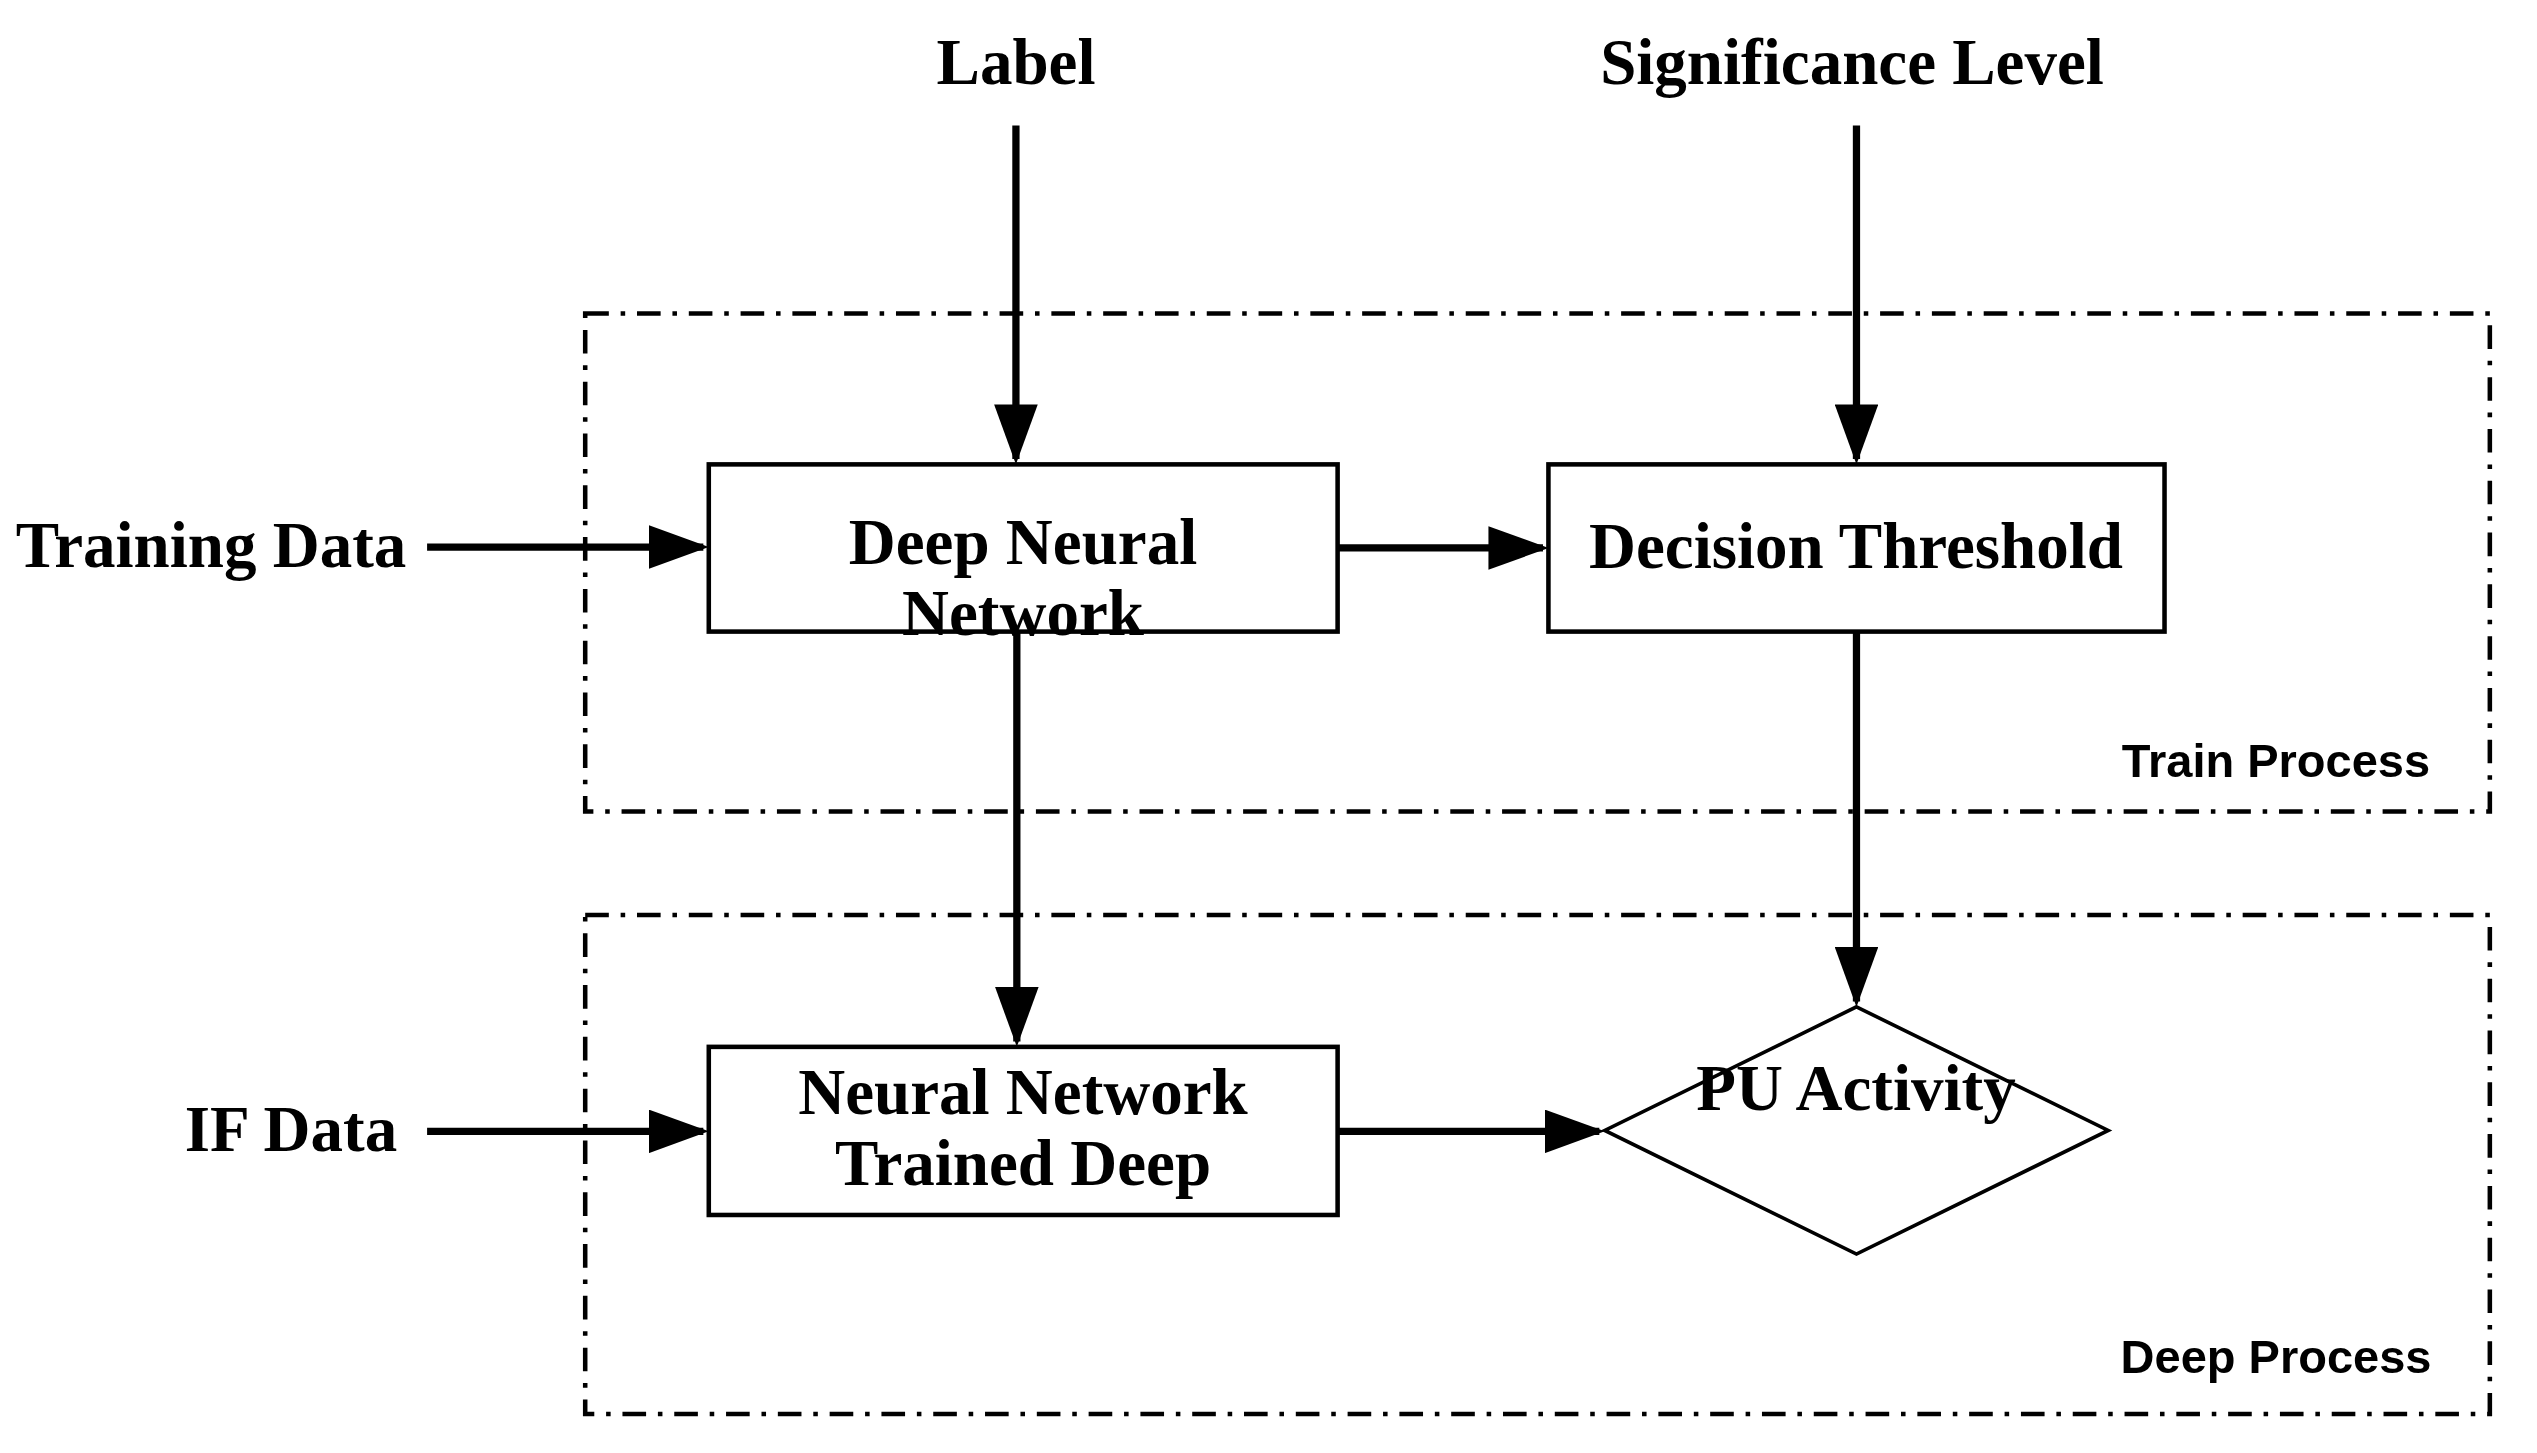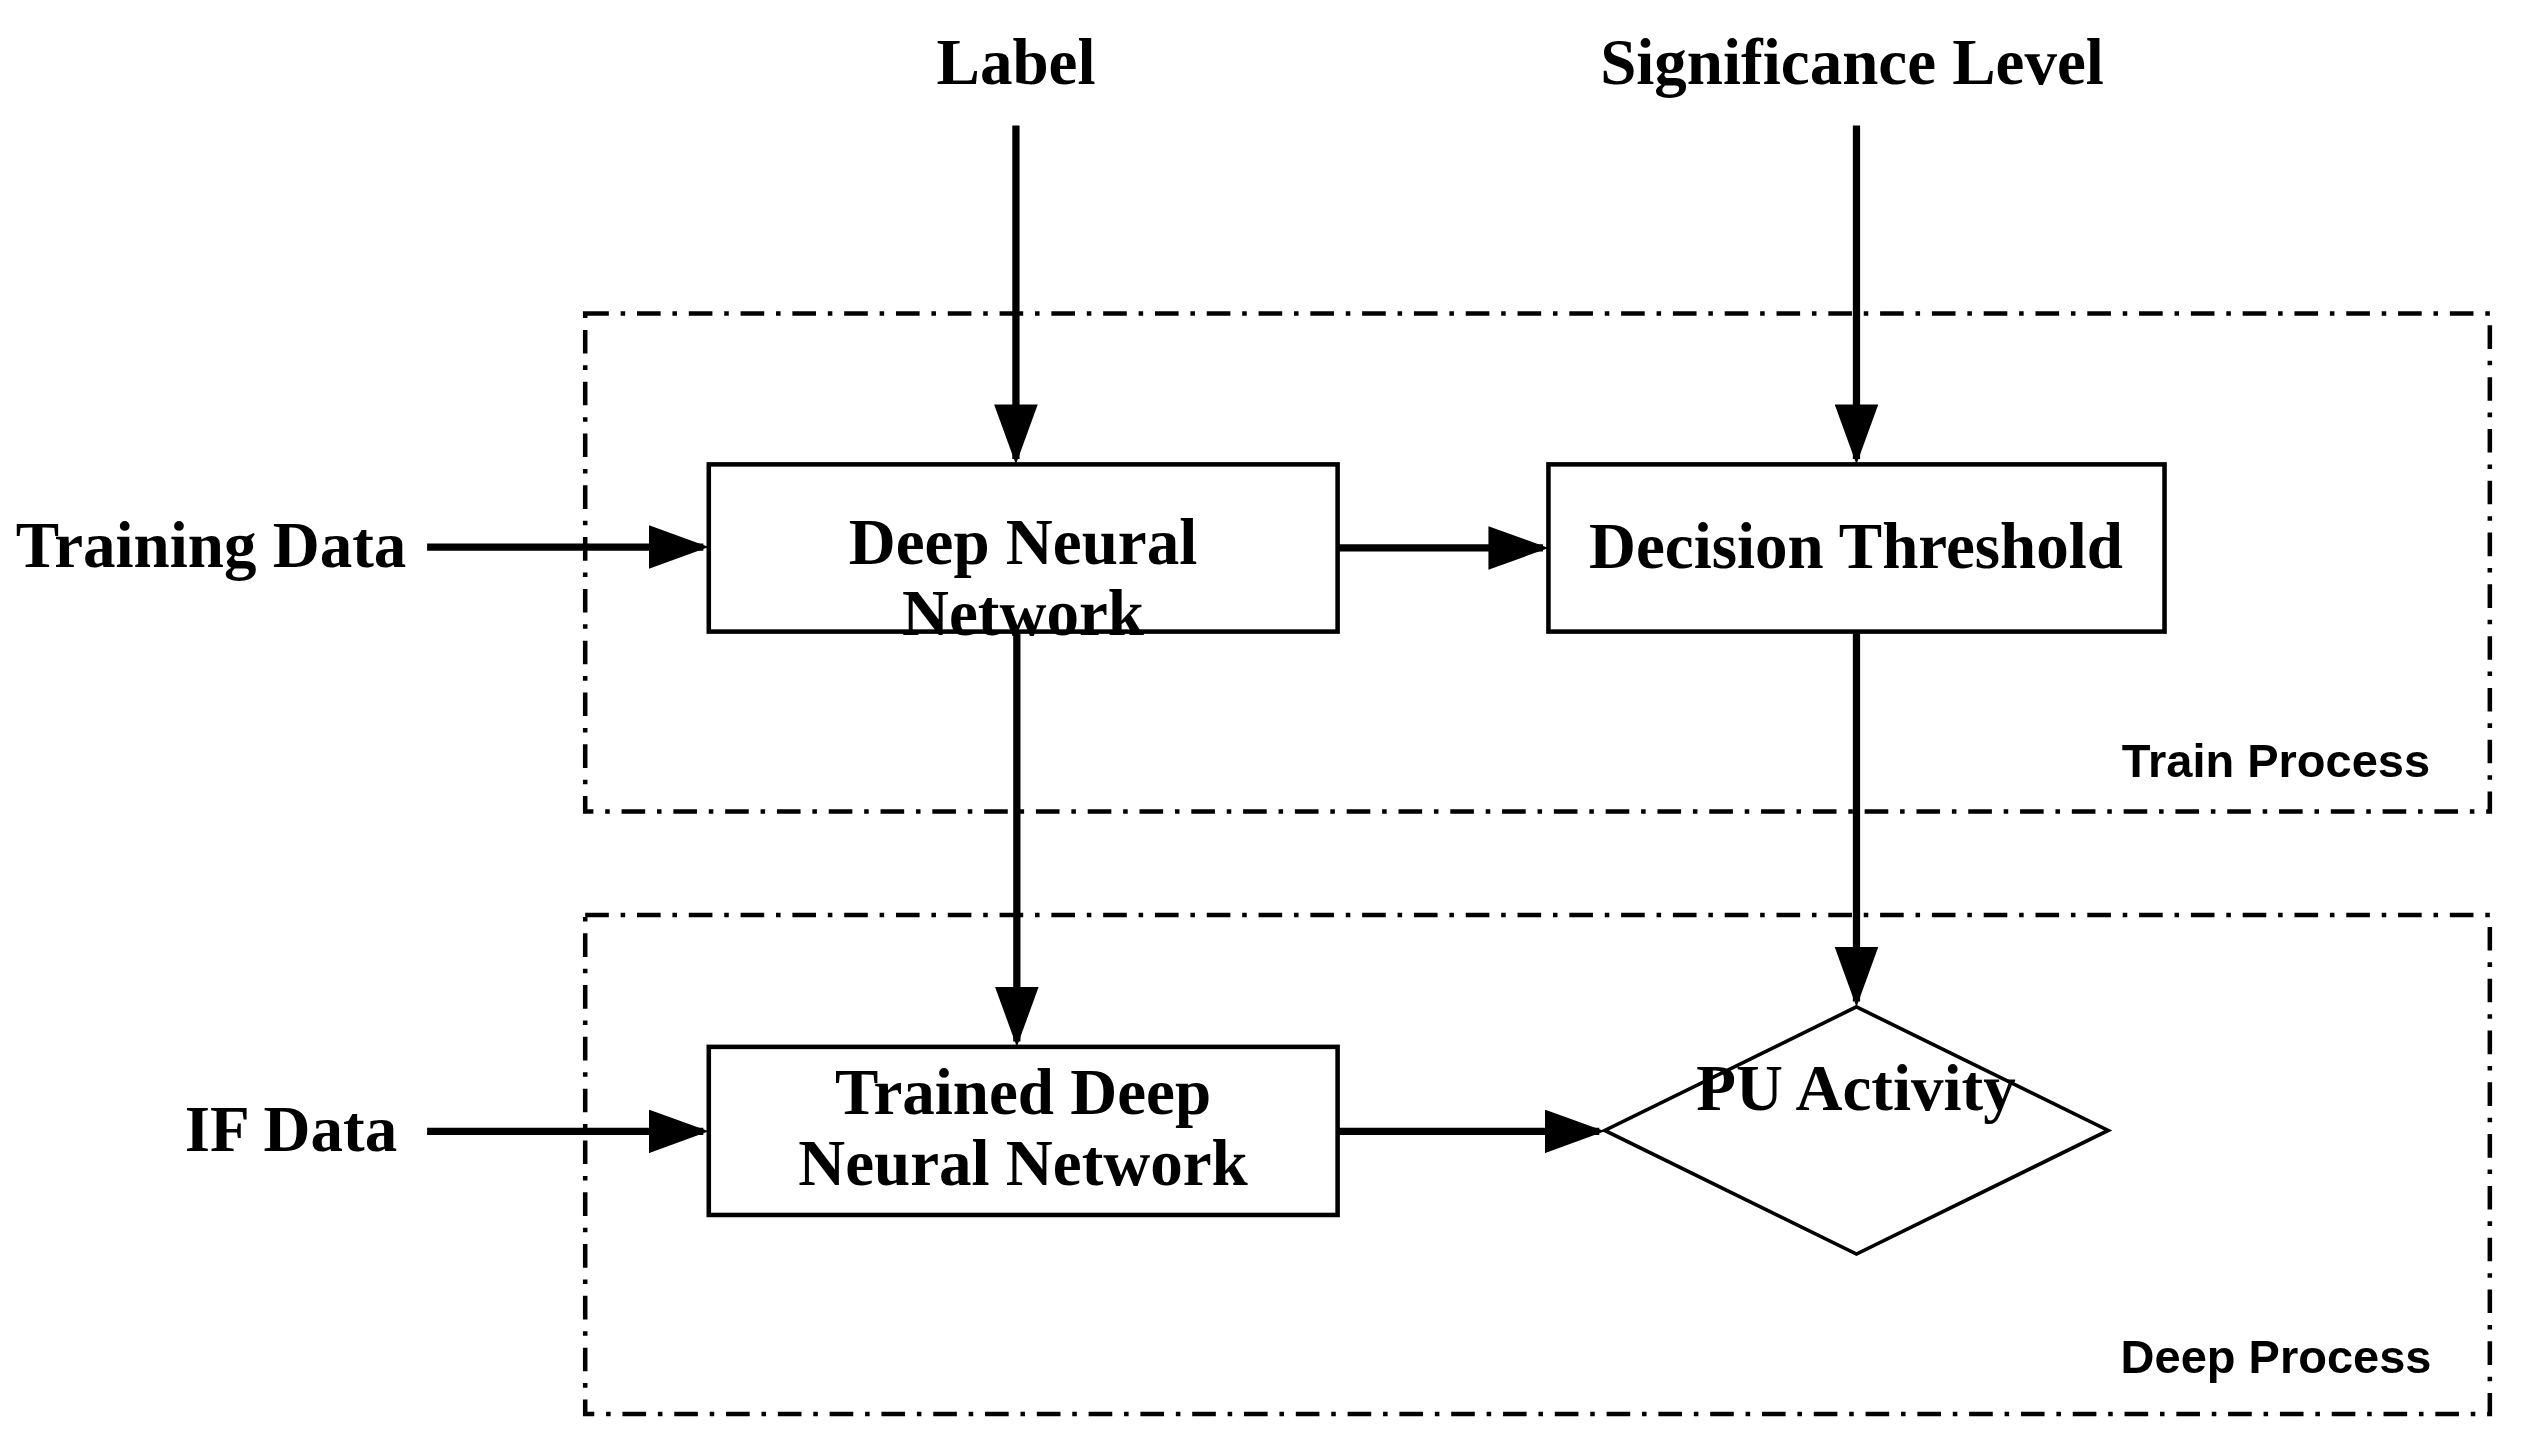--- a/index.html
+++ b/index.html
@@ -79,22 +79,22 @@
   <div class="txt" style="left:291px; top:1129px;">IF Data</div>
 
   <div class="txt node-label" style="left:1023px; top:546px;margin-top:32px;">
     <div class="line">Deep Neural</div>
     <div class="line">Network</div>
   </div>
 
   <div class="txt" style="left:1856px; top:546px;">Decision Threshold</div>
 
   <div class="txt node-label" style="left:1023px; top:1128px;">
+    <div class="line">Neural Network</div>
     <div class="line">Trained Deep</div>
-    <div class="line">Neural Network</div>
   </div>
 
   <div class="txt" style="left:1856px; top:1088px;text-align:right;">PU Activity</div>
 
   <div class="txt proc" style="left:2276px; top:760px;">Train Process</div>
   <div class="txt proc" style="left:2276px; top:1356px;">Deep Process</div>
 
 </div>
 
 

